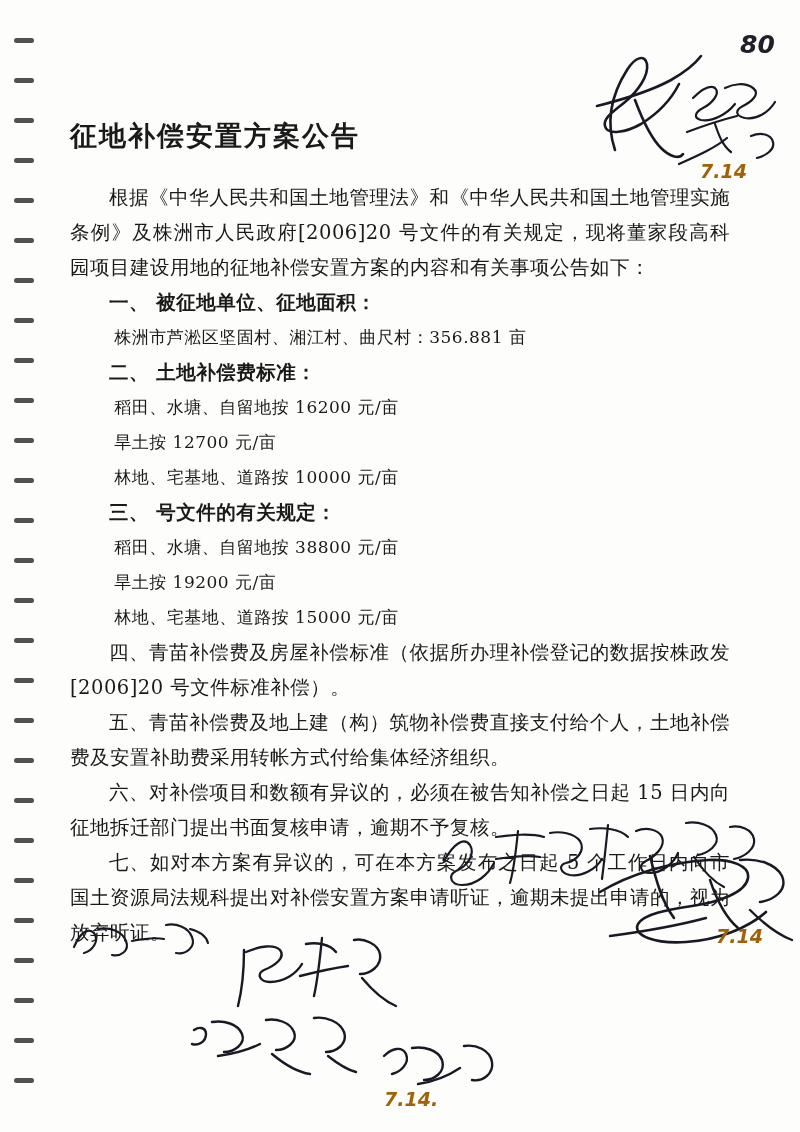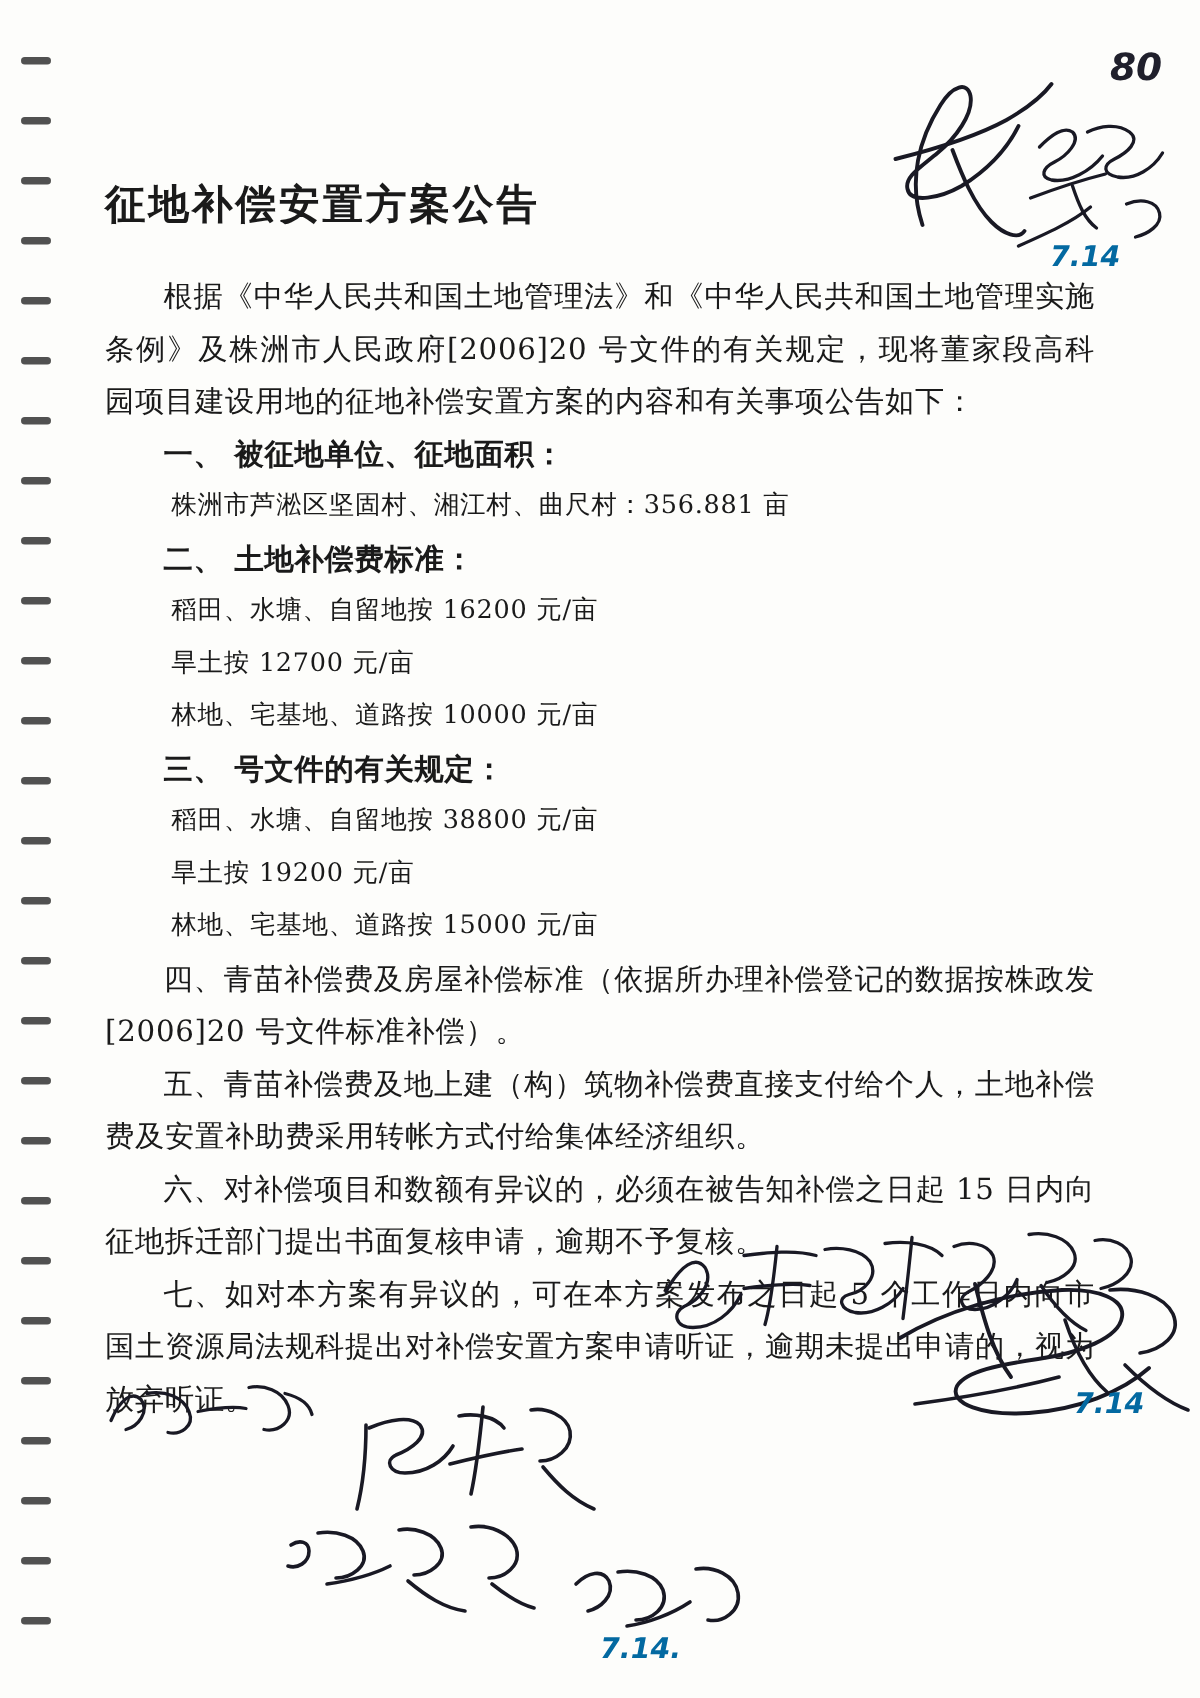--- a/index.html
+++ b/index.html
@@ -89,21 +89,21 @@
     text-align: left;
     font-size: 19.5px;
     line-height: 33px;
     letter-spacing: .5px;
   }
 
   
   .hw {
     position: absolute;
     font-family: "DejaVu Sans", "Liberation Sans", sans-serif;
-    color: #0369a1;
+    color: #a16207;
     pointer-events: none;
     white-space: nowrap;
   }
   .hw-page-no {
     font-size: 25px;
     font-style: italic;
     font-weight: bold;
     color: #20202c;
   }
   .scribble {
@@ -254,15 +254,15 @@
   </div>
 
   <div class="scribble" style="left:378px; top:1038px;">
     <svg width="120" height="60" viewBox="0 0 120 60">
       <path class="ink" stroke-width="2.4" d="M6,18 C14,10 24,8 28,16 C32,26 22,34 14,36"></path>
       <path class="ink" stroke-width="2.4" d="M34,10 C46,8 60,12 64,22 C68,34 56,42 46,42"></path>
       <path class="ink" stroke-width="2.4" d="M40,46 C54,44 70,38 82,30"></path>
       <path class="ink" stroke-width="2.4" d="M86,8 C98,6 112,12 114,24 C116,36 104,44 94,42"></path>
     </svg>
   </div>
-  <div class="hw" style="left:400px; top:1088px; font-size:19px; font-style:italic; font-weight:bold;">7.14.</div>
+  <div class="hw" style="left:384px; top:1088px; font-size:19px; font-style:italic; font-weight:bold;">7.14.</div>
 
 </div>
 
 </body></html>

